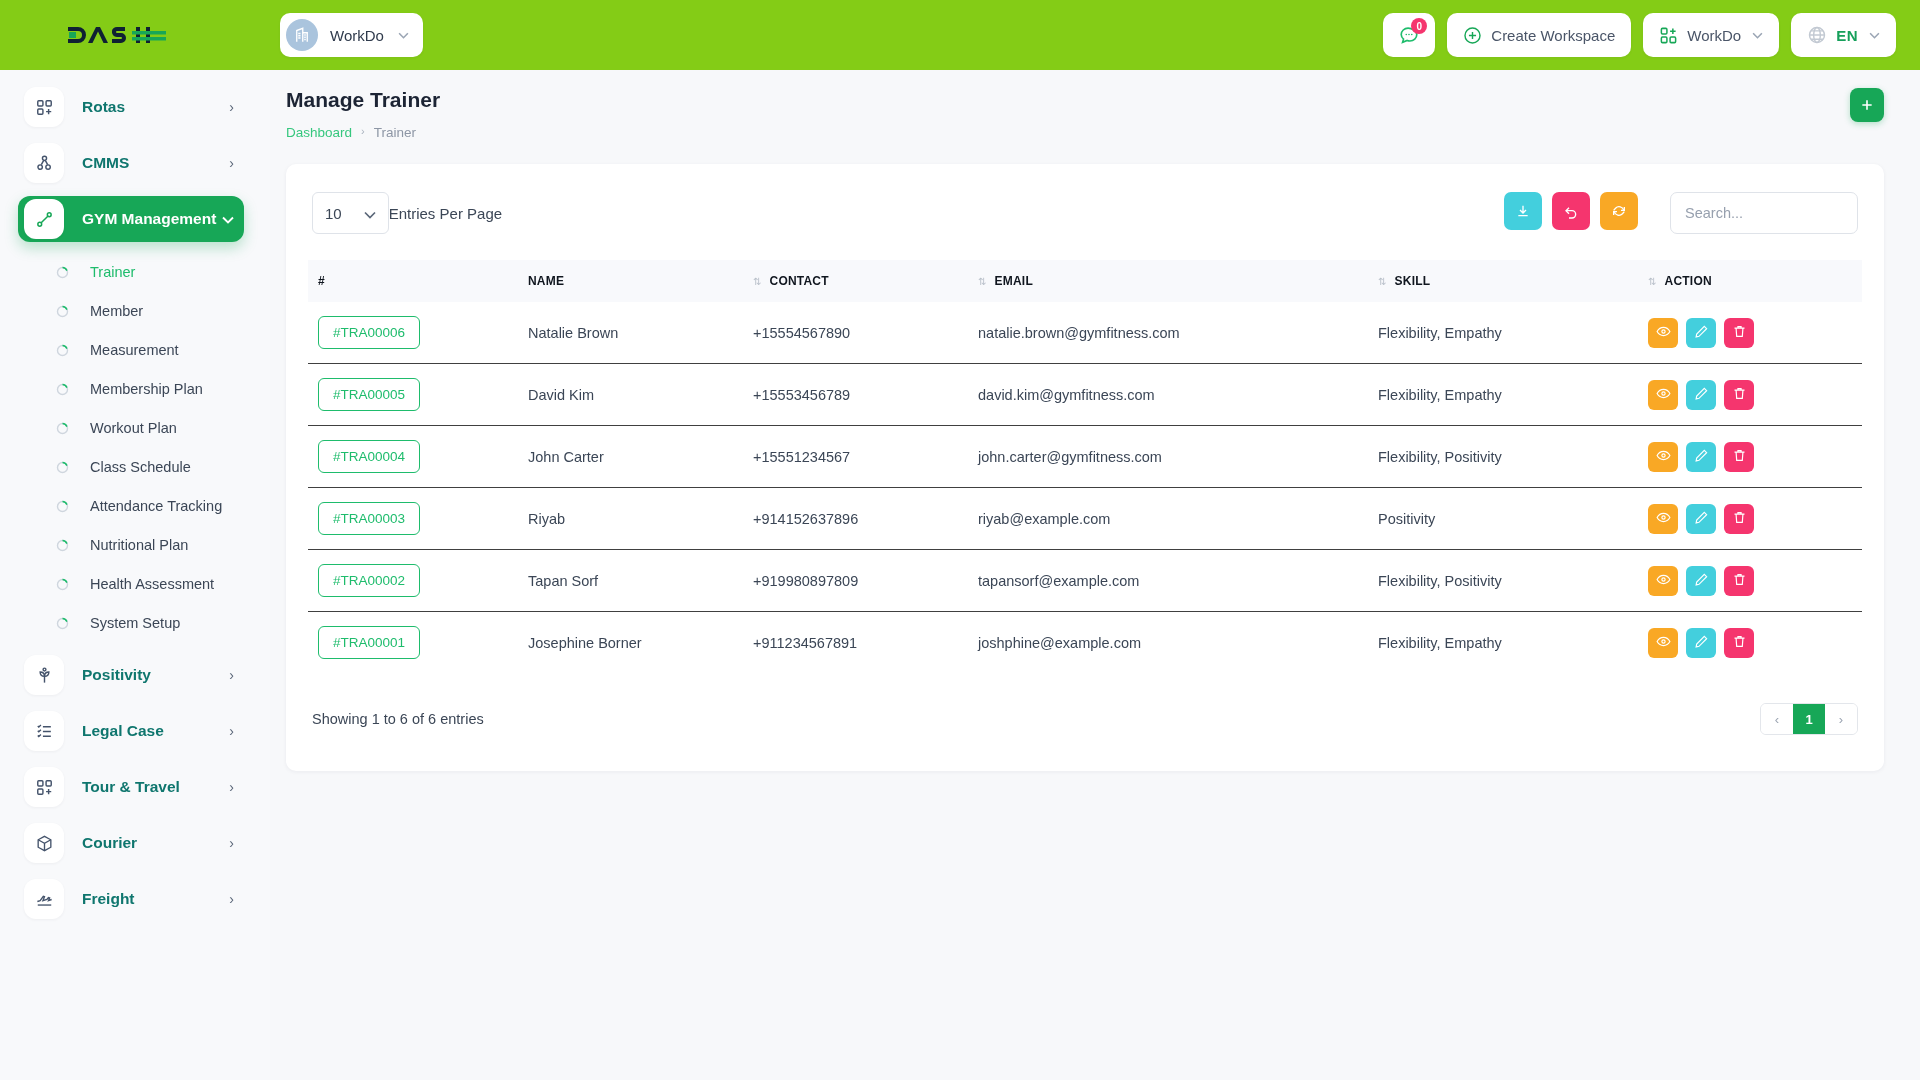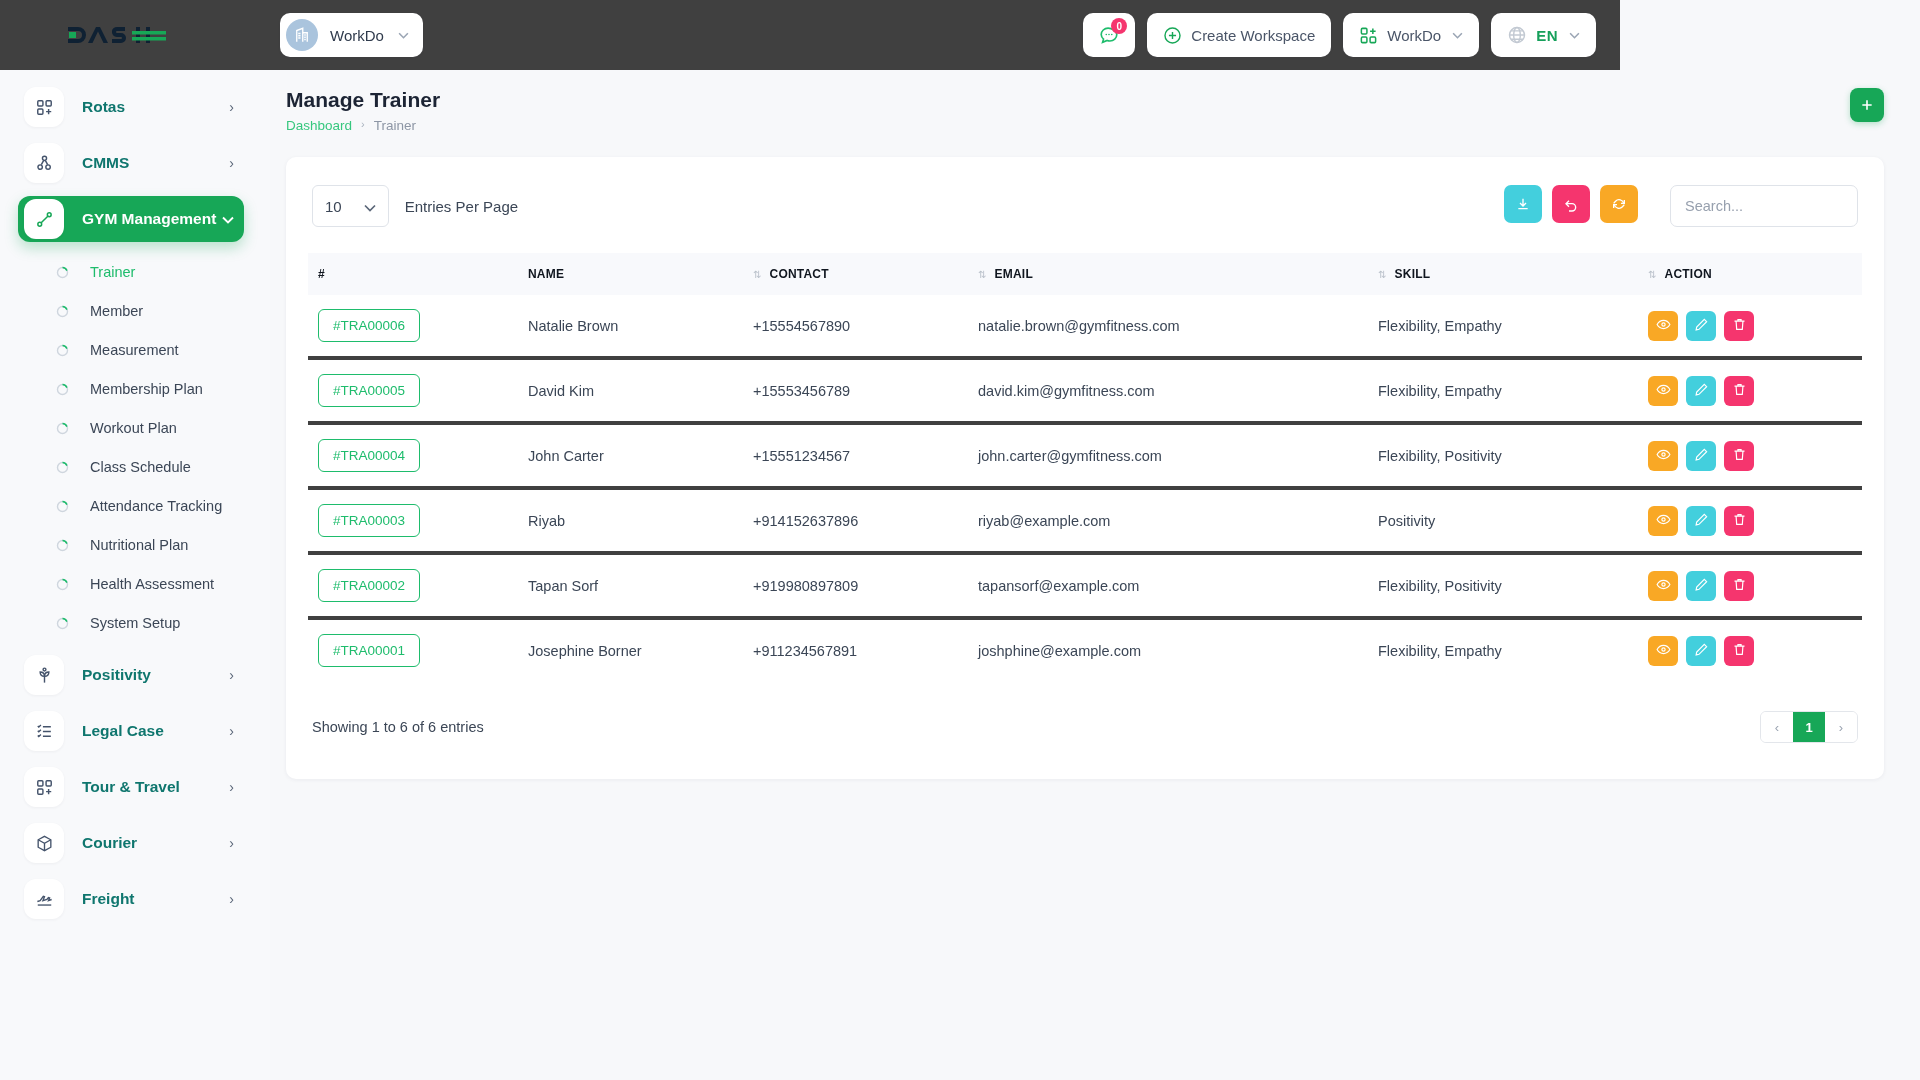--- a/index.html
+++ b/index.html
@@ -5,22 +5,22 @@
   * { box-sizing: border-box; margin: 0; padding: 0; }
   html, body {
     width: 1920px; height: 1080px;
     font-family: "Liberation Sans", sans-serif;
     background: #f7f8fa;
     overflow: hidden;
     color: #2f3a4c;
   }
   
   .topbar {
-    position: absolute; top: 0; left: 0; width: 1620px; height: 70px;
-    background: #404040; display: flex; align-items: center; z-index: 20;
+    position: absolute; top: 0; left: 0; width: 1920px; height: 70px;
+    background: #84cc16; display: flex; align-items: center; z-index: 20;
   }
   .logo-wrap {
     width: 270px; height: 70px; display: flex; align-items: center;
     padding-left: 66px;
   }
   .logo { display: block; }
   .ws-switch {
     display: flex; align-items: center; gap: 12px;
     background: #ffffff; border-radius: 10px; height: 44px;
     padding: 0 14px 0 6px; margin-left: 10px;
@@ -79,42 +79,42 @@
     padding-left: 38px;
   }
   .sub-item .dot-ic { width: 14px; height: 14px; flex: 0 0 14px; }
   .sub-item .sub-label { margin-left: 20px; font-size: 14.5px; color: #3b4656; }
   .sub-item.active .sub-label { color: #1ebc6c; }
 
   
   .main { position: absolute; top: 70px; left: 270px; width: 1650px; height: 1010px; }
   .page-head { padding: 18px 36px 0 16px; display: flex; align-items: flex-start; }
   .page-title { font-size: 21px; font-weight: 700; color: #1c2434; }
-  .crumbs { margin-top: 6px; font-size: 13.5px; display: flex; gap: 9px; }
+  .crumbs { margin-top: 13px; font-size: 13.5px; display: flex; gap: 9px; }
   .crumb-link { color: #36c77e; cursor: pointer; }
   .crumb-sep { color: #a9b2bf; font-size: 11px; }
   .crumb-cur { color: #8d96a5; }
   .add-btn {
     margin-left: auto; width: 34px; height: 34px; border-radius: 8px;
     background: #17a757; color: #fff; border: none; cursor: pointer;
     font-size: 20px; line-height: 1; display: flex; align-items: center; justify-content: center;
     box-shadow: 0 2px 6px rgba(23,167,87,.3);
   }
 
   .card {
     margin: 24px 36px 0 16px; background: #fff; border-radius: 10px;
     box-shadow: 0 1px 4px rgba(30,40,60,.06); padding: 28px 22px 36px 22px;
   }
   .card-toolbar { display: flex; align-items: center; margin-bottom: 26px; padding: 0 4px; }
   .epp-select {
     height: 42px; border: 1px solid #dfe3e9; border-radius: 6px; background: #fff;
     display: flex; align-items: center; gap: 22px; padding: 0 12px; cursor: pointer;
     font-size: 15px; color: #3b4656;
   }
-  .epp-label { margin-left: 16px; font-size: 15px; color: #3b4656; }
+  .epp-label { font-size: 15px; color: #3b4656; }
   .toolbar-right { margin-left: auto; display: flex; gap: 10px; }
   .tb-btn {
     width: 38px; height: 38px; border-radius: 7px; border: none; cursor: pointer;
     display: flex; align-items: center; justify-content: center; color: #fff;
   }
   .tb-dl { background: #43cfdd; }
   .tb-imp { background: #f5356e; }
   .tb-ref { background: #f9a825; }
   .search-box {
     width: 188px; height: 42px; border: 1px solid #dfe3e9; border-radius: 7px;
@@ -125,21 +125,21 @@
 
   table { width: 100%; border-collapse: collapse; }
   thead th {
     background: #f8f9fc; font-size: 12px; font-weight: 700; color: #10161f;
     text-align: left; padding: 14px 10px; letter-spacing: .2px;
     white-space: nowrap;
   }
   thead th .sort { color: #b8bfc9; font-size: 10px; margin-right: 8px; font-weight: 400; }
   tbody td {
     padding: 14px 10px; font-size: 14.5px; color: #3b4656;
-    border-bottom: 4px solid #404040; vertical-align: middle;
+    border-bottom: 1px solid #404040; vertical-align: middle;
   }
   tbody tr:last-child td { border-bottom: none; }
   .id-chip {
     display: inline-block; border: 1px solid #1ebc6c; color: #1ebc6c;
     border-radius: 6px; padding: 8px 14px; font-size: 13.5px; cursor: pointer;
   }
   .row-actions { display: flex; gap: 8px; }
   .act-btn {
     width: 30px; height: 30px; border-radius: 6px; border: none; cursor: pointer;
     display: flex; align-items: center; justify-content: center; color: #fff;

